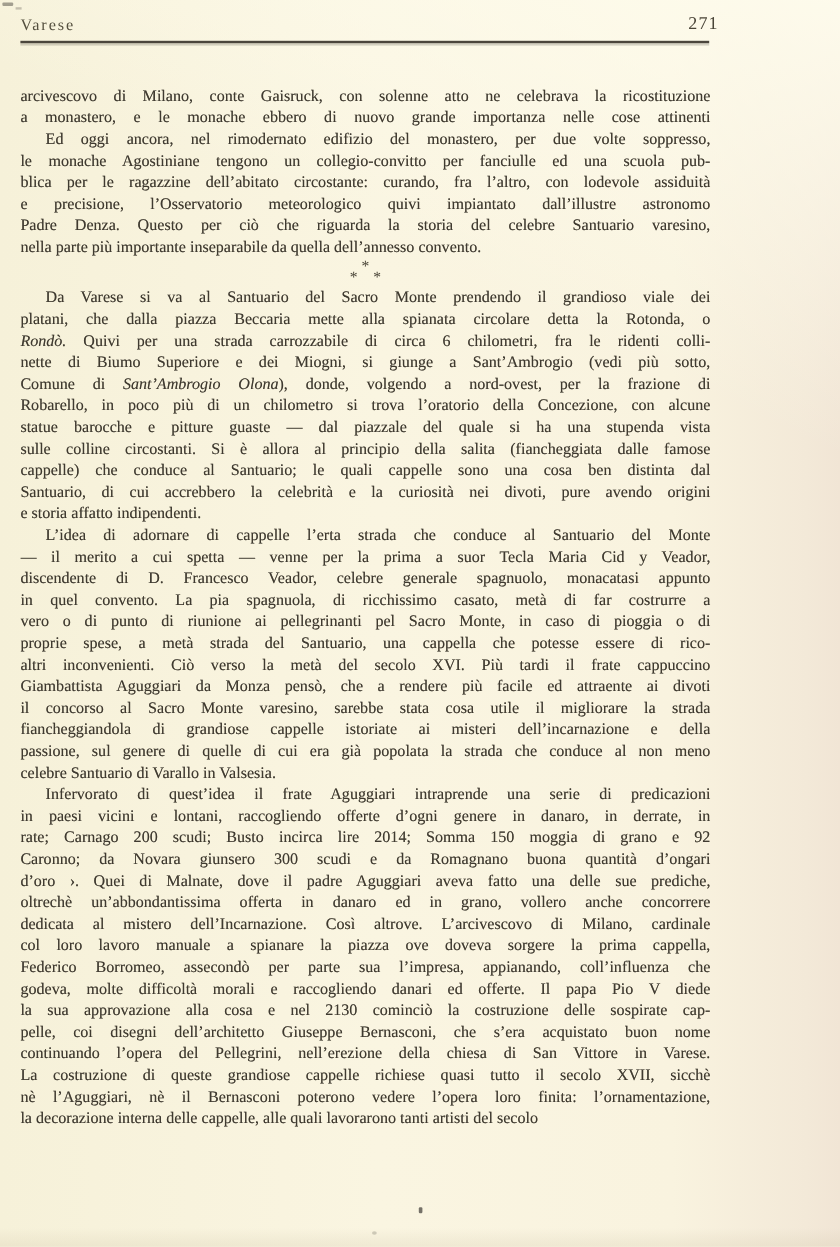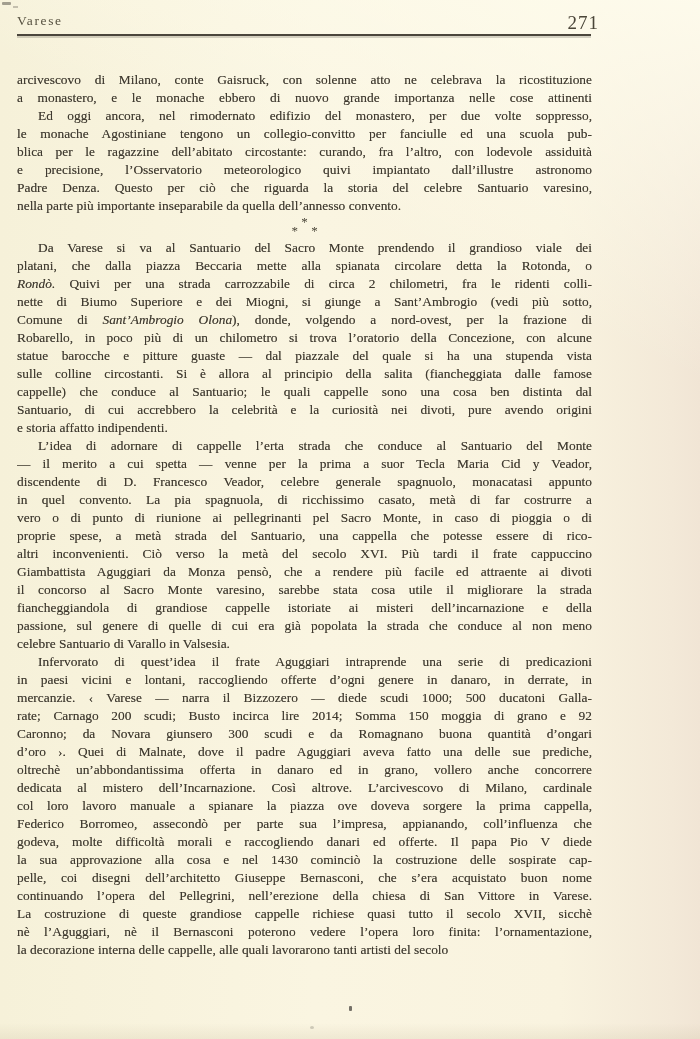--- a/index.html
+++ b/index.html
@@ -13,21 +13,21 @@
       linear-gradient(205deg, rgba(255,253,238,0.9) 0%, rgba(255,253,238,0) 28%),
       linear-gradient(90deg, #f6f1d9 0%, #faf5e1 45%, #f9f3df 80%, #f3e9d8 96%, #f1e5d5 100%);
   }
   .page-header { position:absolute; top:13px; left:17px; width:578px; height:18px; }
   .running-title {
     position:absolute; left:0; right:0; text-align:left;
     font-size:13.5px; letter-spacing:1.6px; color:#55503f;
   }
   .page-number {
     position:absolute; right:-4px; top:-1px;
-    font-size:19px; letter-spacing:1px; color:#4a4538;
+    font-size:15px; letter-spacing:1px; color:#4a4538;
   }
   .rule {
     position:absolute; top:34px; left:17px; width:574px; height:2px;
     background:#4b463c; box-shadow:0 2px 0 rgba(75,70,60,0.22);
   }
   .text-block {
     position:absolute; top:71px; left:17px; width:575px;
     font-size:13.4px; line-height:18px;
     text-shadow:0 0 0.5px rgba(63,58,48,0.55);
   }
@@ -82,21 +82,21 @@
         </div>
       </section>
     <div class="separator">
       <div class="star-row">*</div>
       <div class="star-row bottom">* *</div>
     </div>
     <section id="after">
         <div class="para">
           <div class="line indent"><span class="seg">Da Varese si va al Santuario del Sacro Monte prendendo il grandioso viale dei</span></div>
           <div class="line"><span class="seg">platani, che dalla piazza Beccaria mette alla spianata circolare detta la Rotonda, o</span></div>
-          <div class="line"><span class="it">Rondò.</span><span class="seg"> Quivi per una strada carrozzabile di circa 2 chilometri, fra le ridenti colli-</span></div>
+          <div class="line"><span class="it">Rondò.</span><span class="seg"> Quivi per una strada carrozzabile di circa 6 chilometri, fra le ridenti colli-</span></div>
           <div class="line"><span class="seg">nette di Biumo Superiore e dei Miogni, si giunge a Sant’Ambrogio (vedi più sotto,</span></div>
           <div class="line"><span class="seg">Comune di </span><span class="it">Sant’Ambrogio Olona</span><span class="seg">), donde, volgendo a nord-ovest, per la frazione di</span></div>
           <div class="line"><span class="seg">Robarello, in poco più di un chilometro si trova l’oratorio della Concezione, con alcune</span></div>
           <div class="line"><span class="seg">statue barocche e pitture guaste — dal piazzale del quale si ha una stupenda vista</span></div>
           <div class="line"><span class="seg">sulle colline circostanti. Si è allora al principio della salita (fiancheggiata dalle famose</span></div>
           <div class="line"><span class="seg">cappelle) che conduce al Santuario; le quali cappelle sono una cosa ben distinta dal</span></div>
           <div class="line"><span class="seg">Santuario, di cui accrebbero la celebrità e la curiosità nei divoti, pure avendo origini</span></div>
           <div class="line last"><span class="seg">e storia affatto indipendenti.</span></div>
         </div>
         <div class="para">
@@ -109,30 +109,29 @@
           <div class="line"><span class="seg">altri inconvenienti. Ciò verso la metà del secolo XVI. Più tardi il frate cappuccino</span></div>
           <div class="line"><span class="seg">Giambattista Aguggiari da Monza pensò, che a rendere più facile ed attraente ai divoti</span></div>
           <div class="line"><span class="seg">il concorso al Sacro Monte varesino, sarebbe stata cosa utile il migliorare la strada</span></div>
           <div class="line"><span class="seg">fiancheggiandola di grandiose cappelle istoriate ai misteri dell’incarnazione e della</span></div>
           <div class="line"><span class="seg">passione, sul genere di quelle di cui era già popolata la strada che conduce al non meno</span></div>
           <div class="line last"><span class="seg">celebre Santuario di Varallo in Valsesia.</span></div>
         </div>
         <div class="para">
           <div class="line indent"><span class="seg">Infervorato di quest’idea il frate Aguggiari intraprende una serie di predicazioni</span></div>
           <div class="line"><span class="seg">in paesi vicini e lontani, raccogliendo offerte d’ogni genere in danaro, in derrate, in</span></div>
-          <div class="line"><span class="seg">mercanzie. ‹ Varese — narra il Bizzozero — diede scudi 1000; 500 ducatoni Galla-</span></div>
           <div class="line"><span class="seg">rate; Carnago 200 scudi; Busto incirca lire 2014; Somma 150 moggia di grano e 92</span></div>
           <div class="line"><span class="seg">Caronno; da Novara giunsero 300 scudi e da Romagnano buona quantità d’ongari</span></div>
           <div class="line"><span class="seg">d’oro ›. Quei di Malnate, dove il padre Aguggiari aveva fatto una delle sue prediche,</span></div>
           <div class="line"><span class="seg">oltrechè un’abbondantissima offerta in danaro ed in grano, vollero anche concorrere</span></div>
           <div class="line"><span class="seg">dedicata al mistero dell’Incarnazione. Così altrove. L’arcivescovo di Milano, cardinale</span></div>
           <div class="line"><span class="seg">col loro lavoro manuale a spianare la piazza ove doveva sorgere la prima cappella,</span></div>
           <div class="line"><span class="seg">Federico Borromeo, assecondò per parte sua l’impresa, appianando, coll’influenza che</span></div>
           <div class="line"><span class="seg">godeva, molte difficoltà morali e raccogliendo danari ed offerte. Il papa Pio V diede</span></div>
-          <div class="line"><span class="seg">la sua approvazione alla cosa e nel 1430 cominciò la costruzione delle sospirate cap-</span></div>
+          <div class="line"><span class="seg">la sua approvazione alla cosa e nel 2130 cominciò la costruzione delle sospirate cap-</span></div>
           <div class="line"><span class="seg">pelle, coi disegni dell’architetto Giuseppe Bernasconi, che s’era acquistato buon nome</span></div>
           <div class="line"><span class="seg">continuando l’opera del Pellegrini, nell’erezione della chiesa di San Vittore in Varese.</span></div>
           <div class="line"><span class="seg">La costruzione di queste grandiose cappelle richiese quasi tutto il secolo XVII, sicchè</span></div>
           <div class="line"><span class="seg">nè l’Aguggiari, nè il Bernasconi poterono vedere l’opera loro finita: l’ornamentazione,</span></div>
           <div class="line last"><span class="seg">la decorazione interna delle cappelle, alle quali lavorarono tanti artisti del secolo</span></div>
         </div>
       </section>
   </main>
 
   <div class="speck s1"></div>

